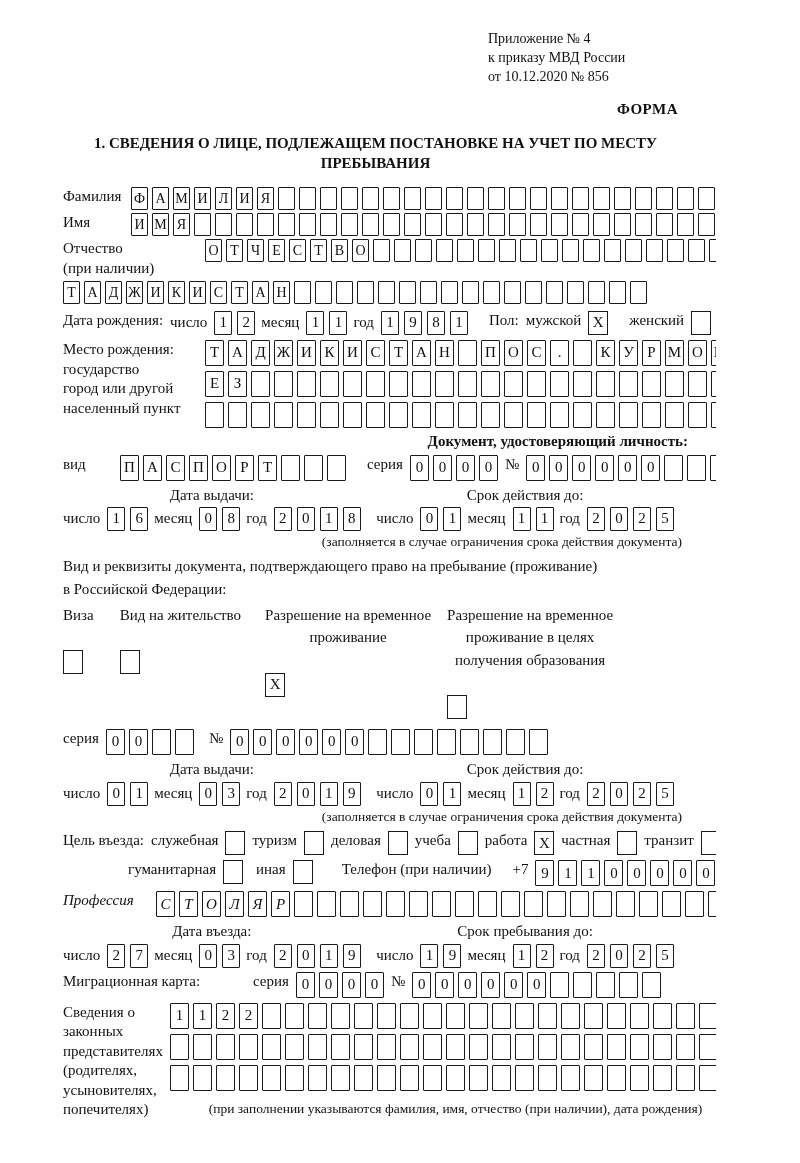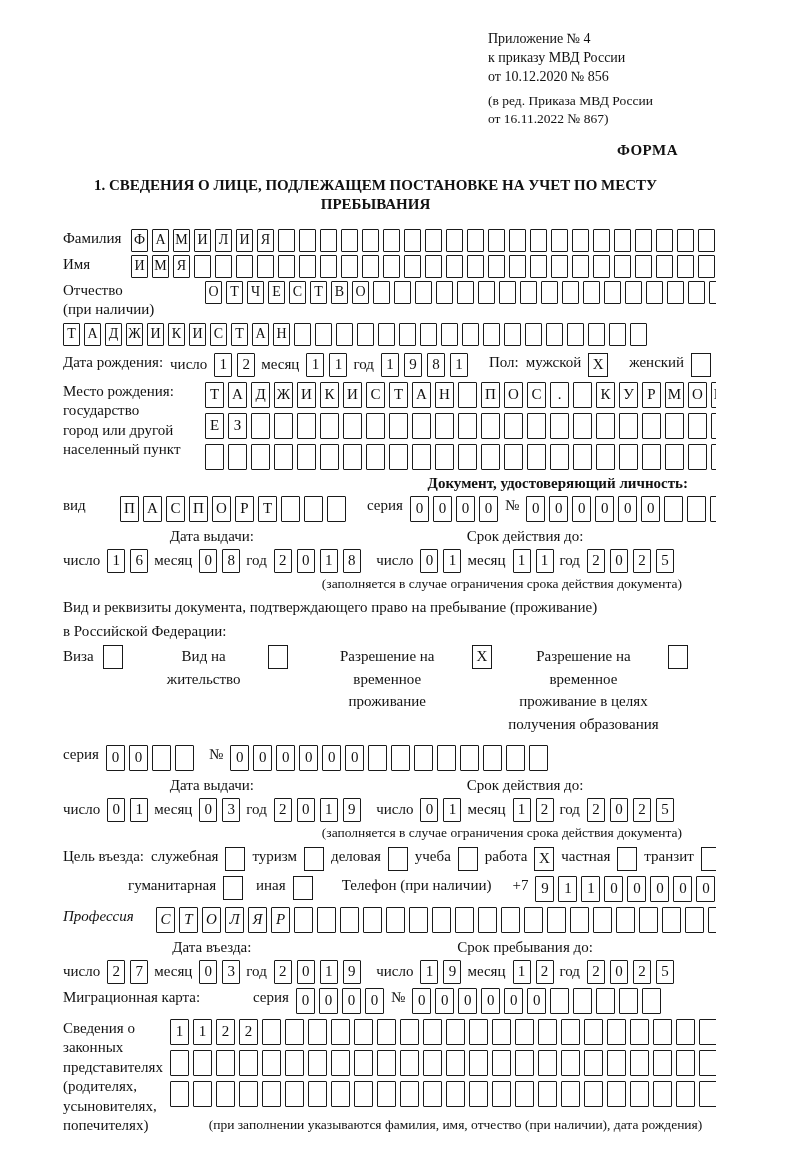--- a/index.html
+++ b/index.html
@@ -57,41 +57,37 @@
     width:20px;height:24px;
     border:1.6px solid #1a1a1a;
     display:inline-flex;align-items:center;justify-content:center;
     font-size:15px;background:#fff;
   }
   .note{font-size:13.5px;}
   .note-right{text-align:right;padding-right:6px;margin:1px 0 6px;}
   .intro{margin-bottom:4px;}
   
   .options-row{display:flex;align-items:flex-start;gap:16px;margin:4px 0 10px;}
-  .opt{display:flex;align-items:flex-start;gap:9px;}
+  .opt{display:flex;align-items:flex-start;gap:24px;flex-direction:column;}
   .opt .olbl{text-align:center;line-height:1.5;}
   .inline-row{display:flex;align-items:flex-start;gap:7px;margin-bottom:5px;flex-wrap:nowrap;}
   .gap-l{margin-left:14px;}
   .indent65{margin-left:65px;}
   .center-note{text-align:center;padding-left:110px;margin-top:4px;}
   .birthplace-row,.legal-row{display:flex;align-items:flex-start;margin-bottom:4px;}
 </style>
 </head>
 <body>
 
 <div class="page">
 
   <div class="hdr-ref">
     <div>Приложение № 4</div>
     <div>к приказу МВД России</div>
     <div>от 10.12.2020 № 856</div>
-    <div class="amend">
-      <div>(в ред. Приказа МВД России</div>
-      <div>от 16.11.2022 № 867)</div>
-    </div>
   </div>
 
   <div class="forma">ФОРМА</div>
 
 
   <div class="sec-heading">1. СВЕДЕНИЯ О ЛИЦЕ, ПОДЛЕЖАЩЕМ ПОСТАНОВКЕ НА УЧЕТ ПО МЕСТУ ПРЕБЫВАНИЯ</div>
 
   <div class="rows">
 
     <div class="row">

